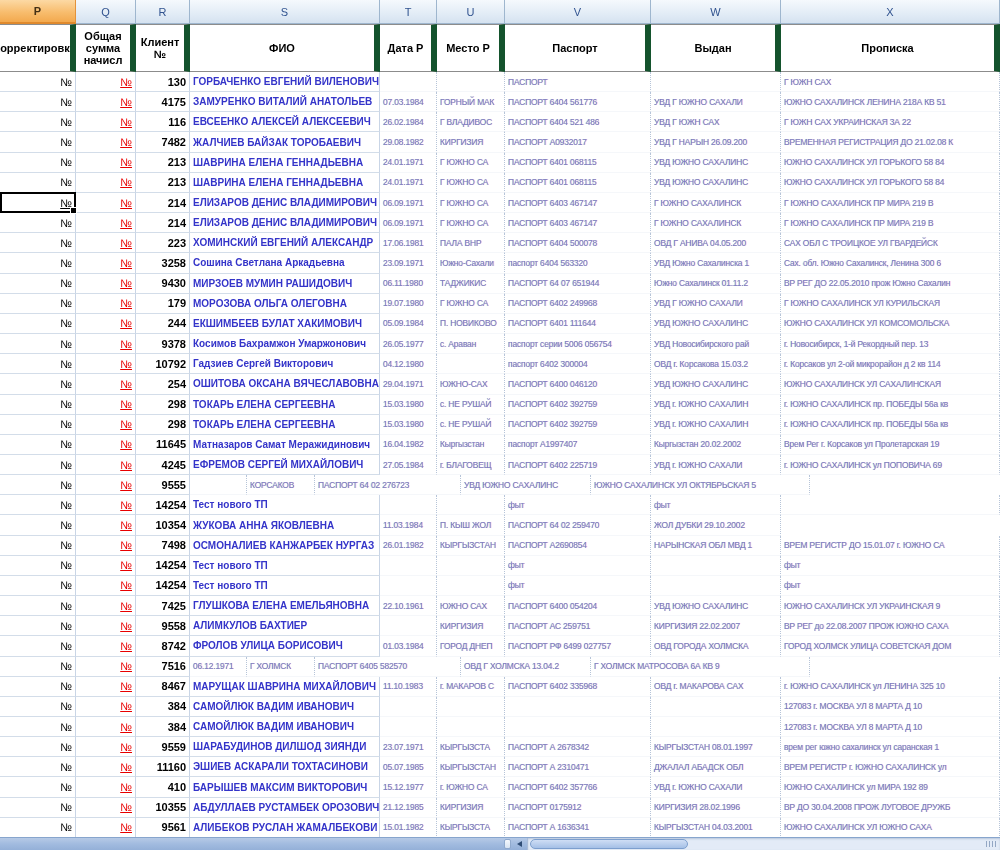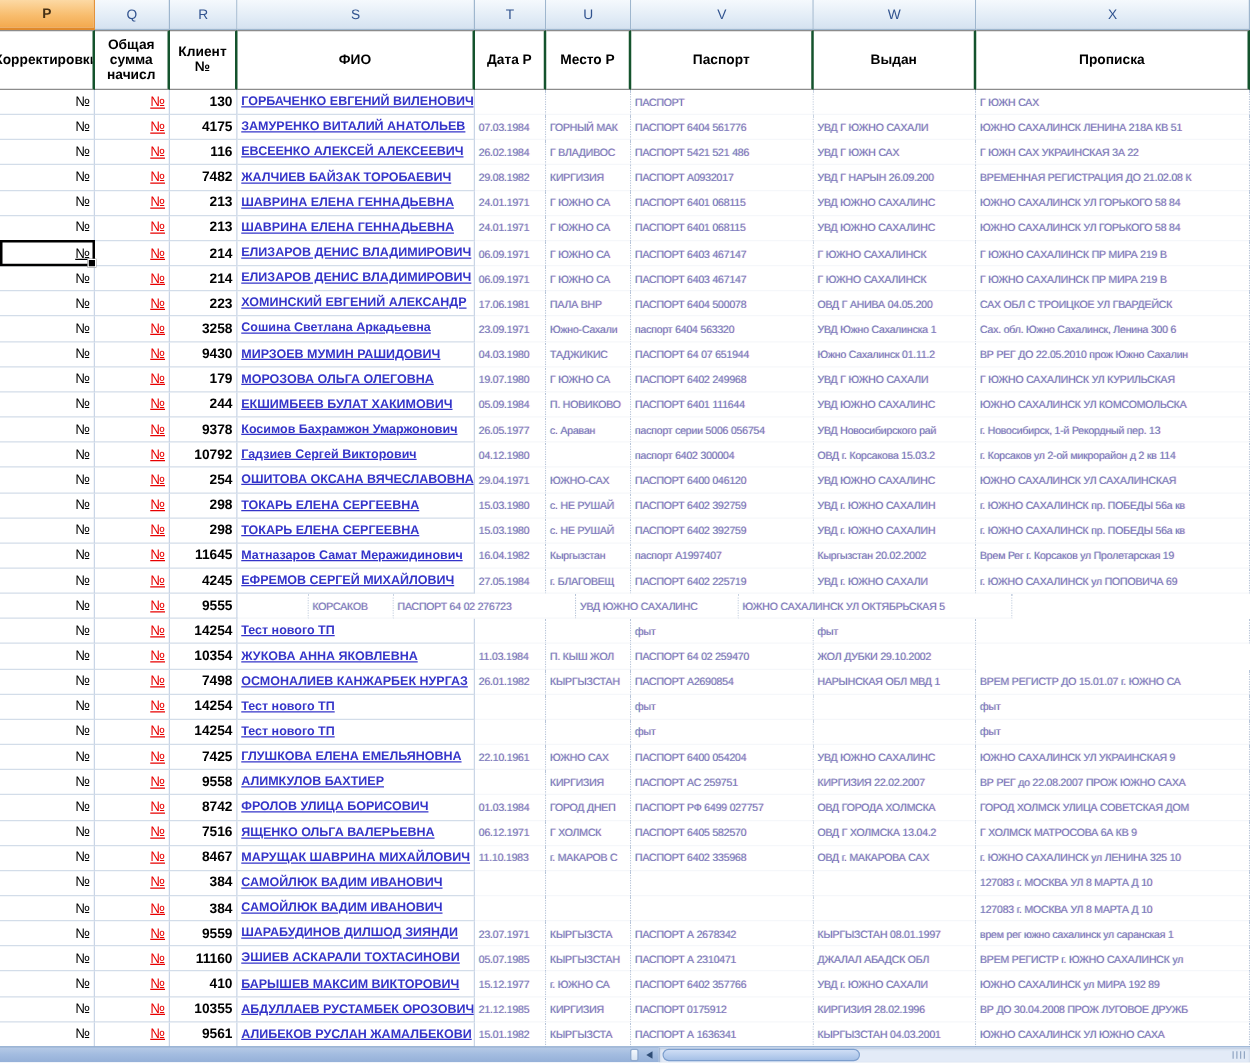--- a/index.html
+++ b/index.html
@@ -18,33 +18,33 @@
     background:linear-gradient(#f5f9fd,#e2ecf6 60%,#d5e2f0);
     border-right:1px solid #9eb6ce;border-bottom:1px solid #9eb6ce;}
   .collet.selected{color:#4a3push;color:#453015;font-weight:bold;
     background:linear-gradient(#fcd9a4,#f8bd6e 55%,#f3a94e);
     border-right:1px solid #e3923a;border-bottom:2px solid #e08a2d;}
 
   
   .hdrrow{display:flex;height:48px;background:#fff;}
   .hdr{display:flex;align-items:center;justify-content:center;text-align:center;
     font-size:11px;line-height:12px;font-weight:bold;color:#000;
-    border-right:2px solid #14532d;border-bottom:1px solid #8c8c8c;border-top:1px solid #8c8c8c;
+    border-right:6px solid #14532d;border-bottom:1px solid #8c8c8c;border-top:1px solid #8c8c8c;
     padding:1px 2px;white-space:normal;}
 
   
   #rows{border-bottom:1px solid #9fb6d4;}
   .row{display:flex;height:20.157px;}
   .c{padding:0 3px;display:flex;align-items:center;}
   .c.left-part{border-right:1px solid #c9d5e6;border-bottom:1px solid #d3dde9;}
   .c.right-part{border-right:1px dotted #b6c4d8;border-bottom:1px solid rgba(200,212,228,0.18);}
   .num{justify-content:flex-end;font-size:11px;color:#000;}
   .num-red{justify-content:flex-end;font-size:11px;color:#e80000;text-decoration:underline;}
   .client{justify-content:flex-end;font-size:11px;font-weight:bold;color:#000;}
-  .fio{font-size:10px;font-weight:bold;color:#3434c9;text-decoration:underline;}
+  .fio{font-size:10px;font-weight:bold;color:#3434c9;}
   .noisy{font-size:8.5px;color:#7d7dc1;letter-spacing:-0.2px;
     text-shadow:0.6px 0 rgba(205,95,205,0.35),-0.6px 0 rgba(90,185,130,0.35);}
   .underl{text-decoration:underline;}
 
   
   .active-cell{position:absolute;left:0;width:76px;height:21px;
     border:2px solid #000;box-sizing:border-box;pointer-events:none;}
   .fill-handle{position:absolute;right:-3px;bottom:-3px;width:5px;height:5px;
     background:#000;border:1px solid #fff;}
 
@@ -117,21 +117,21 @@
         <div class="cell c w7 noisy right-part">УВД Г ЮЖНО САХАЛИ</div>
         <div class="cell c w8 noisy right-part">ЮЖНО САХАЛИНСК ЛЕНИНА 218А КВ 51</div>
       </div>
       <div class="row">
         <div class="cell c w0 num left-part">№</div>
         <div class="cell c w1 num-red left-part">№</div>
         <div class="cell c w2 client left-part">116</div>
         <div class="cell c w3 fio left-part">ЕВСЕЕНКО АЛЕКСЕЙ АЛЕКСЕЕВИЧ</div>
         <div class="cell c w4 noisy right-part">26.02.1984</div>
         <div class="cell c w5 noisy right-part">Г ВЛАДИВОС</div>
-        <div class="cell c w6 noisy right-part">ПАСПОРТ 5421 521 486</div>
+        <div class="cell c w6 noisy right-part">ПАСПОРТ 6404 521 486</div>
         <div class="cell c w7 noisy right-part">УВД Г ЮЖН САХ</div>
         <div class="cell c w8 noisy right-part">Г ЮЖН САХ УКРАИНСКАЯ 3А 22</div>
       </div>
       <div class="row">
         <div class="cell c w0 num left-part">№</div>
         <div class="cell c w1 num-red left-part">№</div>
         <div class="cell c w2 client left-part">7482</div>
         <div class="cell c w3 fio left-part">ЖАЛЧИЕВ БАЙЗАК ТОРОБАЕВИЧ</div>
         <div class="cell c w4 noisy right-part">29.08.1982</div>
         <div class="cell c w5 noisy right-part">КИРГИЗИЯ</div>
@@ -203,21 +203,21 @@
         <div class="cell c w5 noisy right-part">Южно-Сахали</div>
         <div class="cell c w6 noisy right-part">паспорт 6404 563320</div>
         <div class="cell c w7 noisy right-part">УВД Южно Сахалинска 1</div>
         <div class="cell c w8 noisy right-part">Сах. обл. Южно Сахалинск, Ленина 300 6</div>
       </div>
       <div class="row">
         <div class="cell c w0 num left-part">№</div>
         <div class="cell c w1 num-red left-part">№</div>
         <div class="cell c w2 client left-part">9430</div>
         <div class="cell c w3 fio left-part">МИРЗОЕВ МУМИН РАШИДОВИЧ</div>
-        <div class="cell c w4 noisy right-part">04.03.1980</div>
+        <div class="cell c w4 noisy right-part">06.11.1980</div>
         <div class="cell c w5 noisy right-part">ТАДЖИКИС</div>
         <div class="cell c w6 noisy right-part">ПАСПОРТ 64 07 651944</div>
         <div class="cell c w7 noisy right-part">Южно Сахалинск 01.11.2</div>
         <div class="cell c w8 noisy right-part">ВР РЕГ ДО 22.05.2010 прож Южно Сахалин</div>
       </div>
       <div class="row">
         <div class="cell c w0 num left-part">№</div>
         <div class="cell c w1 num-red left-part">№</div>
         <div class="cell c w2 client left-part">179</div>
         <div class="cell c w3 fio left-part">МОРОЗОВА ОЛЬГА ОЛЕГОВНА</div>
@@ -409,21 +409,20 @@
         <div class="cell c w4 noisy right-part">01.03.1984</div>
         <div class="cell c w5 noisy right-part">ГОРОД ДНЕП</div>
         <div class="cell c w6 noisy right-part">ПАСПОРТ РФ 6499 027757</div>
         <div class="cell c w7 noisy right-part">ОВД ГОРОДА ХОЛМСКА</div>
         <div class="cell c w8 noisy right-part">ГОРОД ХОЛМСК УЛИЦА СОВЕТСКАЯ ДОМ</div>
       </div>
       <div class="row">
         <div class="cell c w0 num left-part">№</div>
         <div class="cell c w1 num-red left-part">№</div>
         <div class="cell c w2 client left-part">7516</div>
-        <div class="cell c w3 fio left-part">ЯЩЕНКО ОЛЬГА ВАЛЕРЬЕВНА</div>
         <div class="cell c w4 noisy right-part">06.12.1971</div>
         <div class="cell c w5 noisy right-part">Г ХОЛМСК</div>
         <div class="cell c w6 noisy right-part">ПАСПОРТ 6405 582570</div>
         <div class="cell c w7 noisy right-part">ОВД Г ХОЛМСКА 13.04.2</div>
         <div class="cell c w8 noisy right-part">Г ХОЛМСК МАТРОСОВА 6А КВ 9</div>
       </div>
       <div class="row">
         <div class="cell c w0 num left-part">№</div>
         <div class="cell c w1 num-red left-part">№</div>
         <div class="cell c w2 client left-part">8467</div>

